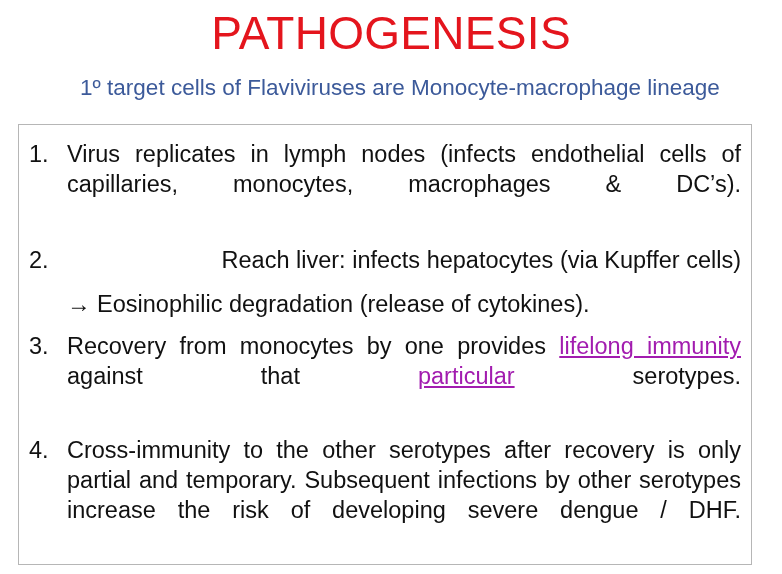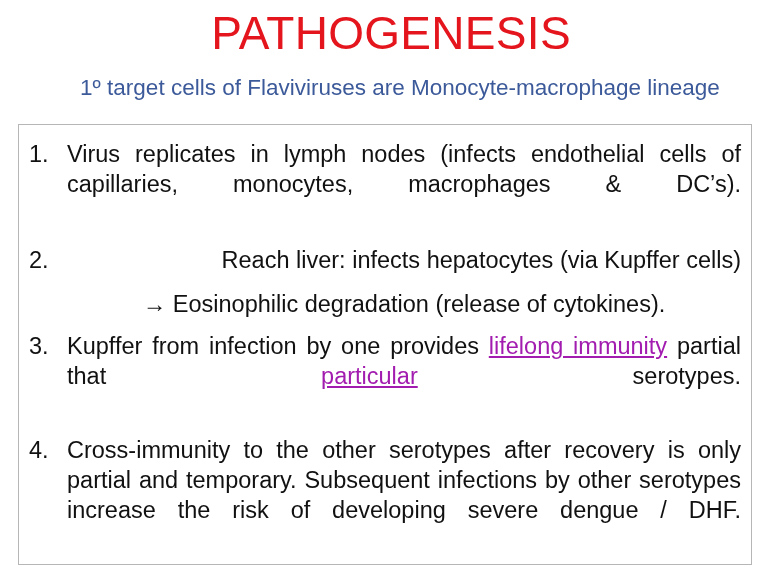--- a/index.html
+++ b/index.html
@@ -109,21 +109,21 @@
     text-align: right;
   }
   .item-body.nojustify::after { content: none; }
 
   .sub-line {
     padding-left: 48px;
     padding-right: 10px;
     color: #111111;
     font-size: 23.5px;
     line-height: 30px;
-    text-align: center;
+    text-align: left;
   }
 
   .hl {
     color: #a21caf;
     text-decoration: underline;
     text-underline-offset: 2px;
   }
 
   
   .sp-1 { height: 16px; }
@@ -160,21 +160,21 @@
 
       <div class="sp-2"></div>
 
       <div class="sub-line">→ Eosinophilic degradation (release of cytokines).</div>
 
       <div class="sp-3"></div>
 
       <li class="list-item">
         <span class="item-num">3.</span>
         <span class="item-body">
-          <span>Kupffer from infection by one provides </span><span class="hl">lifelong immunity</span><span> partial that </span><span class="hl">particular</span><span> serotypes.</span>
+          <span>Recovery from monocytes by one provides </span><span class="hl">lifelong immunity</span><span> against that </span><span class="hl">particular</span><span> serotypes.</span>
         </span>
       </li>
 
       <div class="sp-4"></div>
 
       <li class="list-item">
         <span class="item-num">4.</span>
         <span class="item-body">Cross-immunity to the other serotypes after recovery is only partial and temporary. Subsequent infections by other serotypes increase the risk of developing severe dengue / DHF.</span>
       </li>
 

